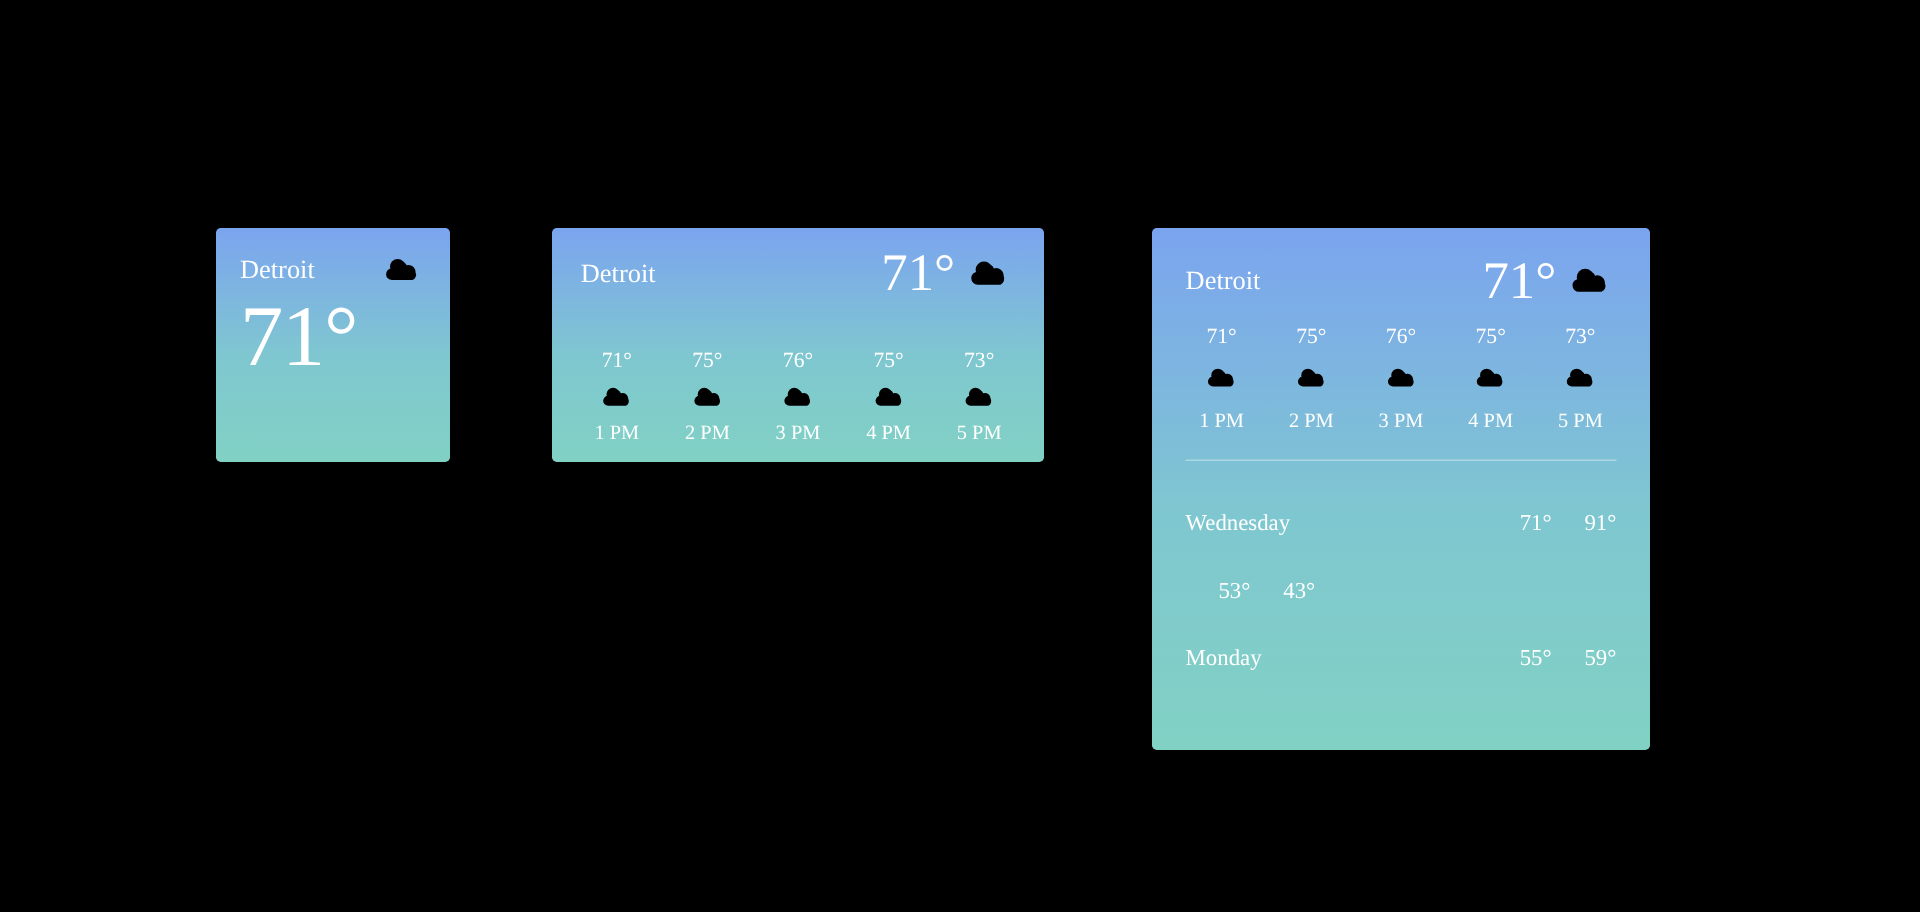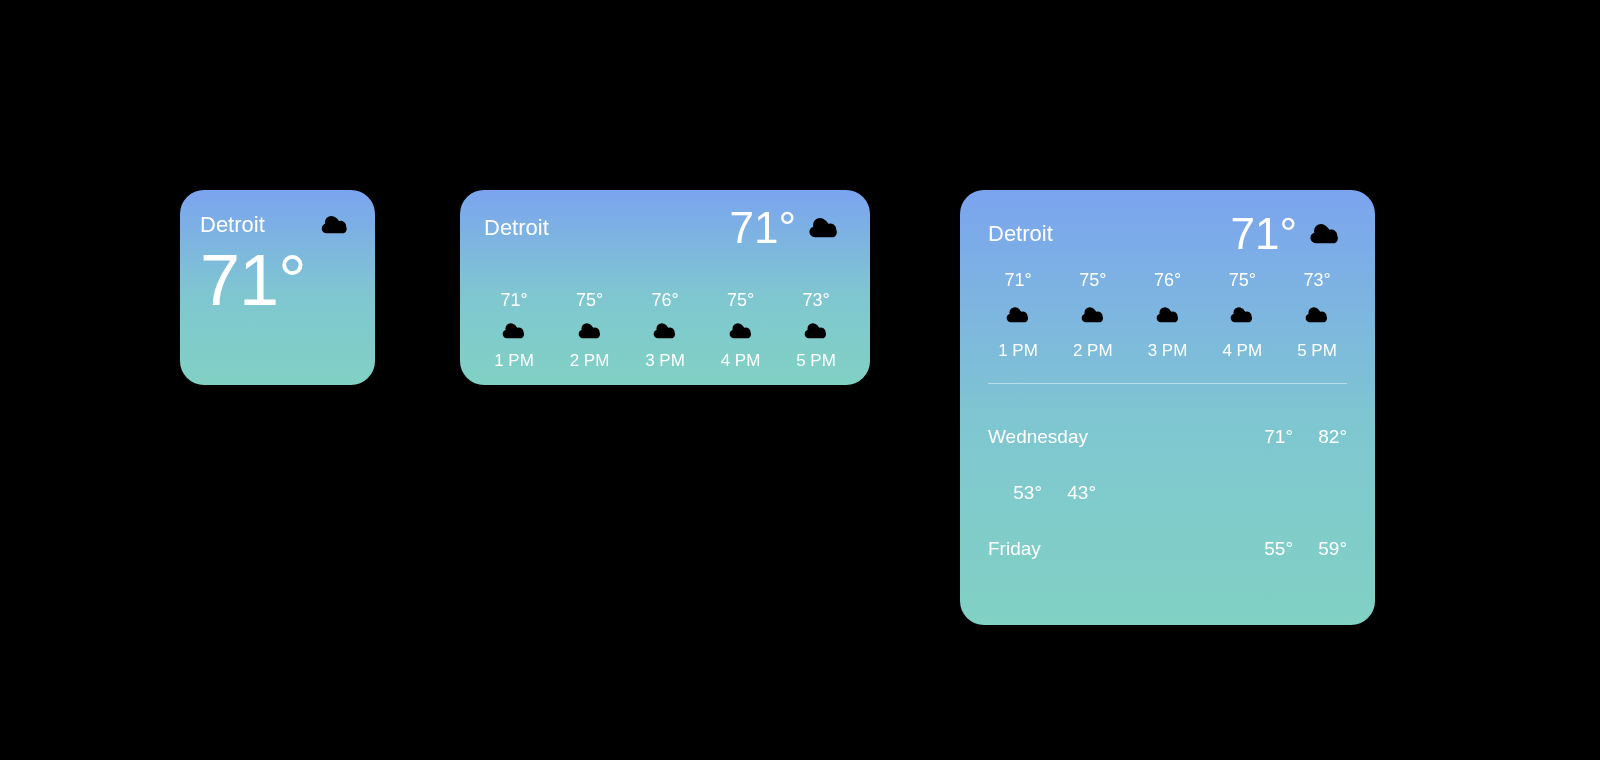--- a/index.html
+++ b/index.html
@@ -5,23 +5,24 @@
   * { margin: 0; padding: 0; box-sizing: border-box; }
   html, body { width: 1600px; height: 760px; }
   body {
     background: #000;
     font-family: -apple-system, BlinkMacSystemFont, "Segoe UI", Helvetica, Arial, sans-serif;
     color: #fff;
     position: relative;
   }
   .widget {
     position: absolute;
-    border-radius: 24px;
+    border-radius: 4px;
     background: linear-gradient(180deg, #7ba4ef 0%, #7fc7d0 55%, #81d1c4 100%);
     overflow: hidden;
+    font-family: Liberation Serif, serif;
   }
 
   
   .widget-small {
     left: 180px;
     top: 190px;
     width: 195px;
     height: 195px;
     padding: 18px 20px;
   }
@@ -299,25 +300,25 @@
       <div class="lbl">5 PM</div>
     </div>
   </div>
 
   <div class="divider"></div>
 
   <div class="days">
     <div class="day">
       <div class="name">Wednesday</div>
       <div class="hi">71°</div>
-      <div class="lo">82°</div>
+      <div class="lo">91°</div>
     </div>
     <div class="day">
       <div class="hi">53°</div>
       <div class="lo">43°</div>
     </div>
     <div class="day">
-      <div class="name">Friday</div>
+      <div class="name">Monday</div>
       <div class="hi">55°</div>
       <div class="lo">59°</div>
     </div>
   </div>
 </div>
 
 </body></html>

